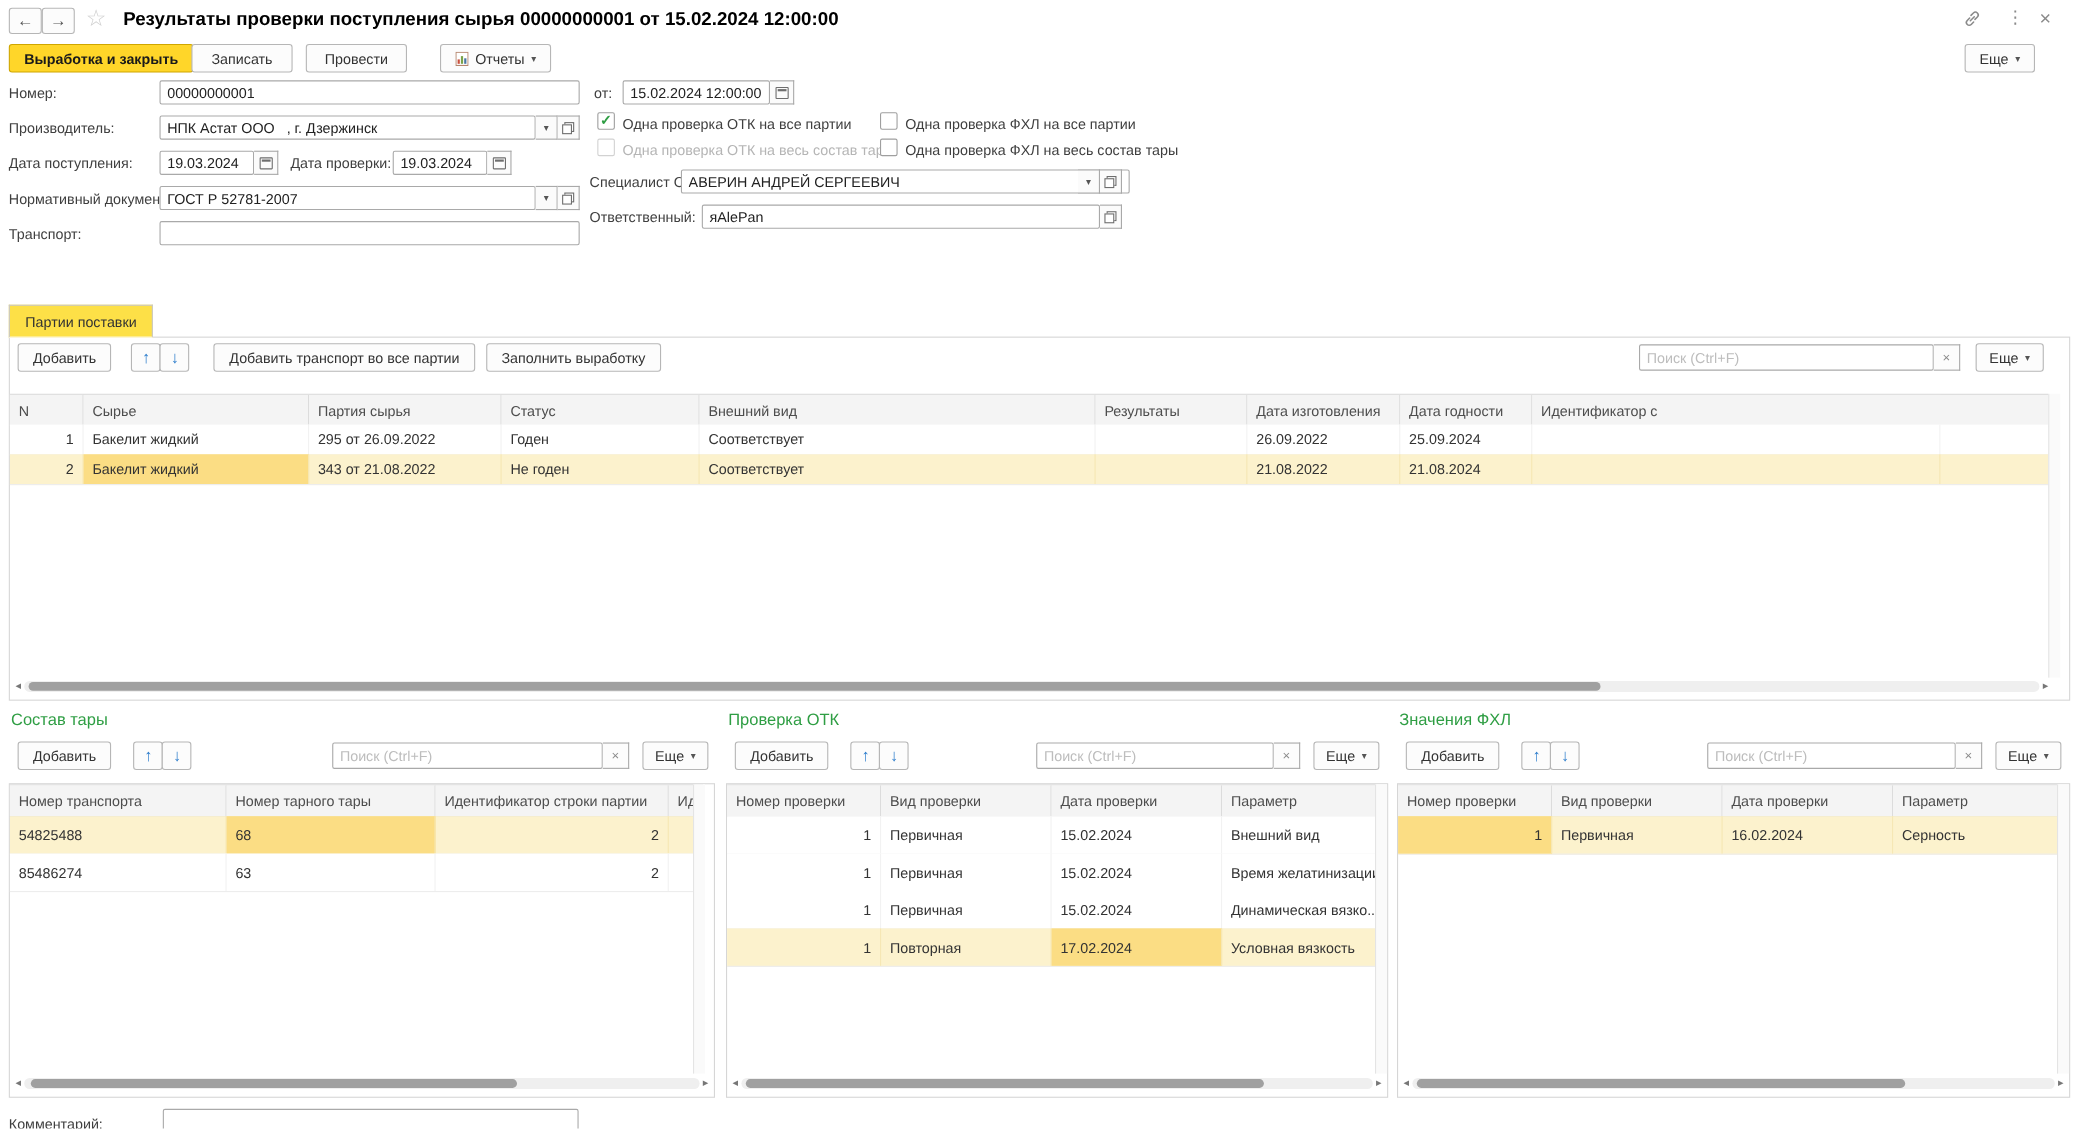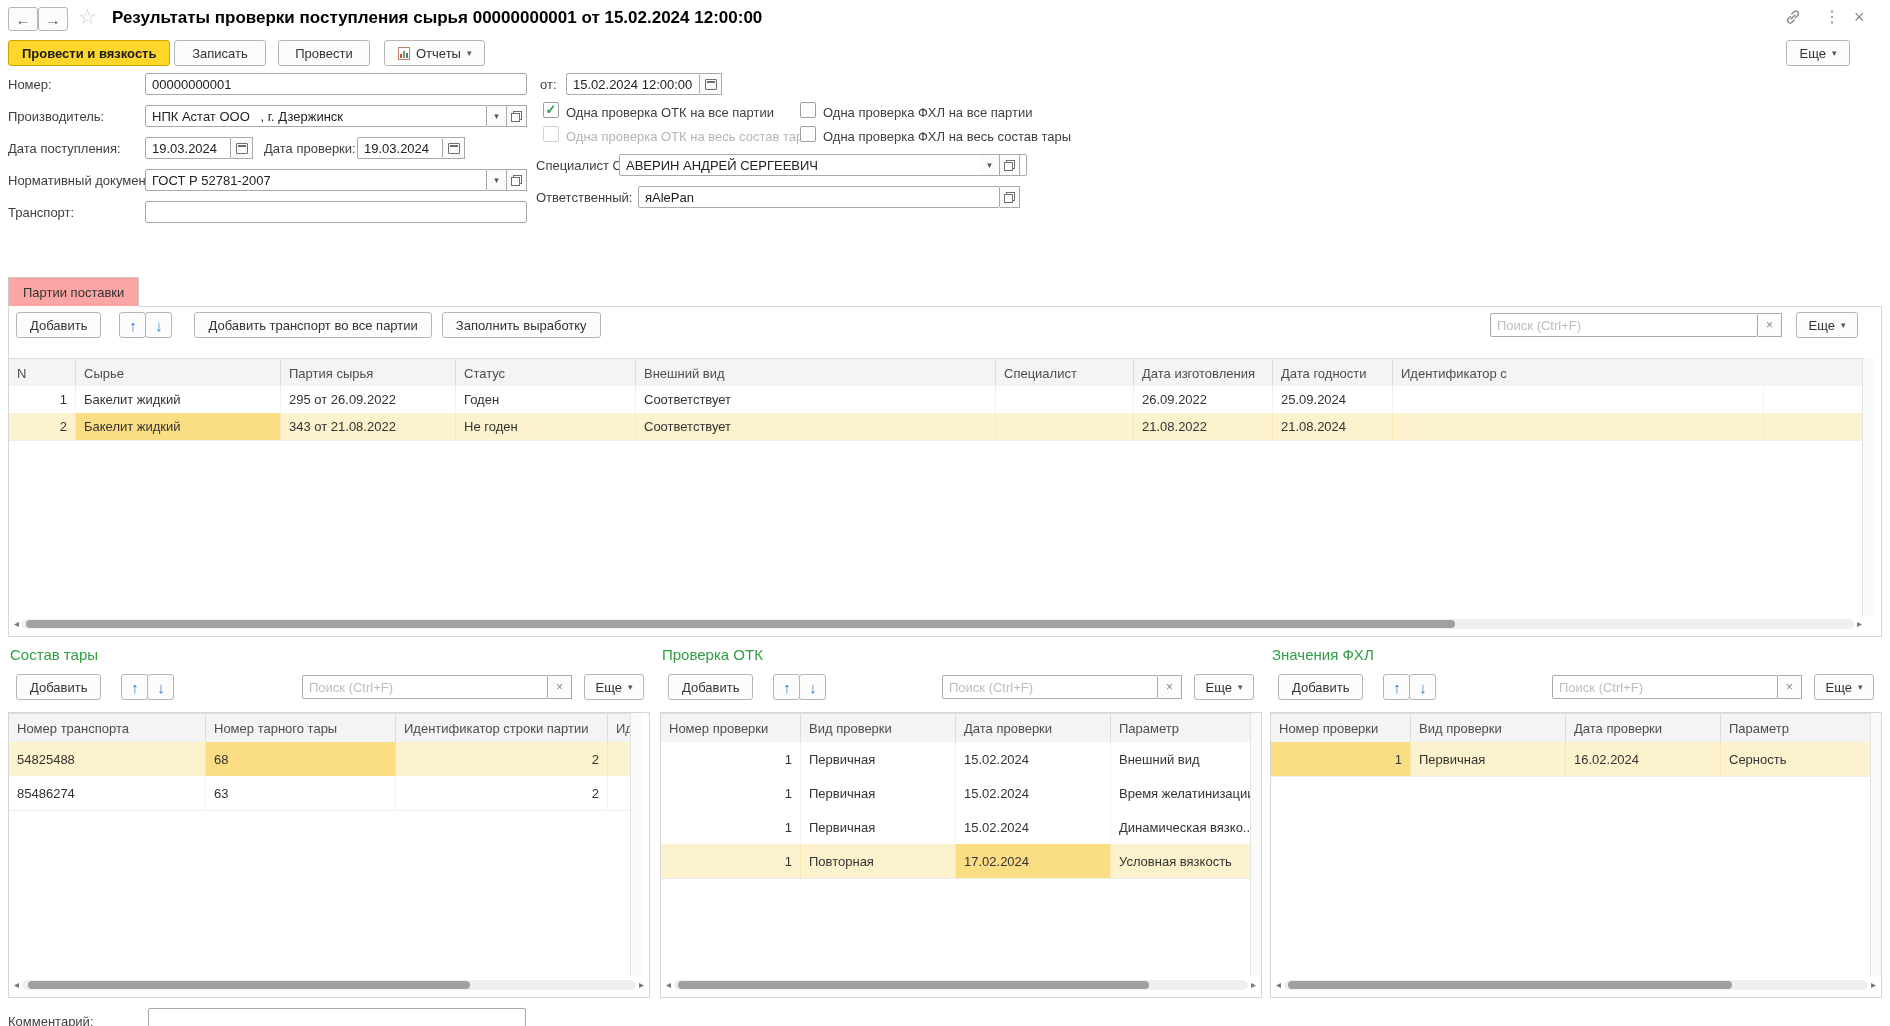--- a/index.html
+++ b/index.html
@@ -30,21 +30,21 @@
   .og::before{content:'';position:absolute;right:0;top:0;width:7px;height:7px;border:1px solid #6e6e6e;background:#fff}
   .og::after{content:'';position:absolute;left:0;bottom:0;width:7px;height:7px;border:1px solid #6e6e6e;background:#fff}
   .cb{position:absolute;width:16px;height:16px;border:1px solid #9f9f9f;border-radius:2px;background:#fff;
       display:flex;align-items:center;justify-content:center}
   .cb .tick{display:none;color:#2f9e44;font-weight:bold;font-size:13px;margin-top:-1px}
   .cb.checked .tick{display:block}
   .cb.disabled{border-color:#d2d2d2}
   .tabs{position:absolute;left:8px;top:277px;display:flex;z-index:3}
   .tab{display:inline-flex;align-items:center;height:30px;padding:0 14px;border:1px solid #c9c9c9;
        background:#ececec;color:#333;margin-right:-1px}
-  .tab.active{background:#fca5a5;border-bottom:1px solid #fff}
+  .tab.active{background:#fde047;border-bottom:1px solid #fff}
   .box{position:absolute;border:1px solid #d6d6d6;background:#fff}
   .ptitle{position:absolute;font-size:15px;color:#2f9e44;white-space:nowrap}
   .tbar{position:absolute;display:flex;align-items:center}
   .sgroup{margin-left:auto;display:flex;align-items:center}
   .search{position:static !important;height:24px !important}
   .clearbtn{height:24px;width:24px;border:1px solid #a9a9a9;border-left:none;background:#fcfcfc;
        display:flex;align-items:center;justify-content:center;color:#888;font-size:12px}
   .grid{display:grid}
   .g-main{grid-template-columns:67px 205px 175px 180px 360px 138px 139px 120px 371px 1fr}
   .g-tare{grid-template-columns:197px 190px 212px 1fr}
@@ -83,29 +83,29 @@
 
 <span class="winicon abs" style="left:1784px;top:8px">
   <svg width="18" height="18" viewBox="0 0 18 18">
       <path d="M7.2 10.8 L10.8 7.2 M6.6 8.4 l-2.2 2.2 a2.5 2.5 0 0 0 3.6 3.6 l2.2-2.2 M11.4 9.6 l2.2-2.2 a2.5 2.5 0 0 0 -3.6-3.6 L7.8 6" stroke="#8a8a8a" stroke-width="1.4" fill="none" stroke-linecap="round"></path>
     </svg>
 </span>
 <span class="winicon abs" style="left:1824px;top:9px;font-size:16px">⋮</span>
 <span class="winicon abs" style="left:1854px;top:8px;font-size:18px">×</span>
 
 <button class="btn btn-yellow abs" style="left:8px;top:40px">
-    <span>Провести и вязкость</span>
+    <span>Выработка и закрыть</span>
   </button>
 <button class="btn abs" style="left:174px;top:40px;width:92px">
     <span>Записать</span>
   </button>
 <button class="btn abs" style="left:278px;top:40px;width:92px">
     <span>Провести</span>
   </button>
-<button class="btn abs" style="left:384px;top:40px">
+<button class="btn abs" style="left:400px;top:40px">
   <span class="repicon"><svg width="12" height="13" viewBox="0 0 12 13">
         <rect x="0.5" y="0.5" width="11" height="12" fill="#fff" stroke="#b5856d"></rect>
         <rect x="2" y="7" width="2" height="4" fill="#c94f3d"></rect>
         <rect x="5" y="4" width="2" height="7" fill="#7aa24a"></rect>
         <rect x="8" y="6" width="2" height="5" fill="#4a77a2"></rect>
       </svg></span>
   <span>Отчеты</span>
   <span class="caret">▾</span>
 </button>
 <button class="btn abs" style="left:1786px;top:40px;width:64px">
@@ -220,21 +220,21 @@
       </button>
   </span>
 </div>
 
 <div class="abs grid g-main thead" style="left:9px;top:358px;width:1853px">
   <div class="hc">N</div>
   <div class="hc">Сырье</div>
   <div class="hc">Партия сырья</div>
   <div class="hc">Статус</div>
   <div class="hc">Внешний вид</div>
-  <div class="hc">Специалист</div>
+  <div class="hc">Результаты</div>
   <div class="hc">Дата изготовления</div>
   <div class="hc">Дата годности</div>
   <div class="hc">Идентификатор с</div>
 </div>
 <div class="abs grid g-main trow r27" style="left:9px;top:386px;width:1853px">
   <div class="dc num">1</div>
   <div class="dc">Бакелит жидкий</div>
   <div class="dc">295 от 26.09.2022</div>
   <div class="dc">Годен</div>
   <div class="dc">Соответствует</div>

